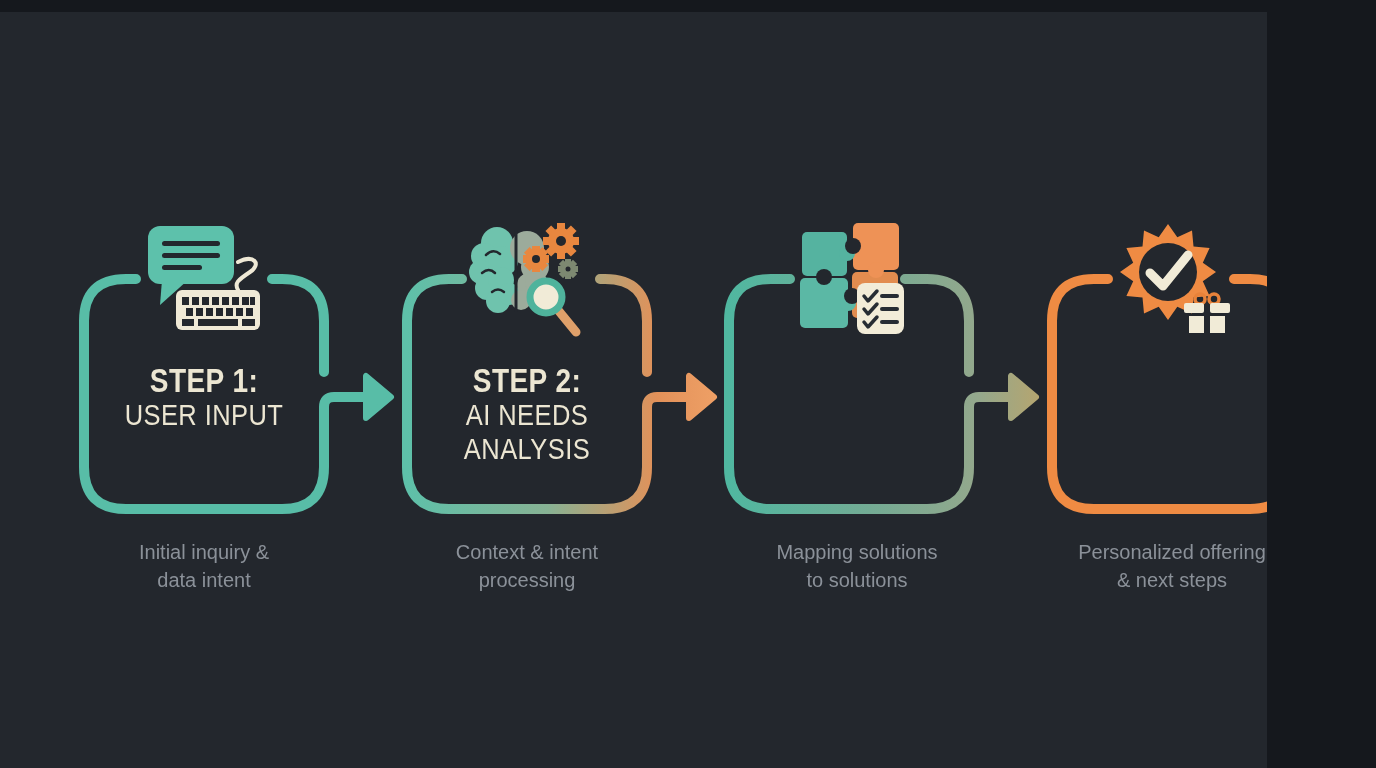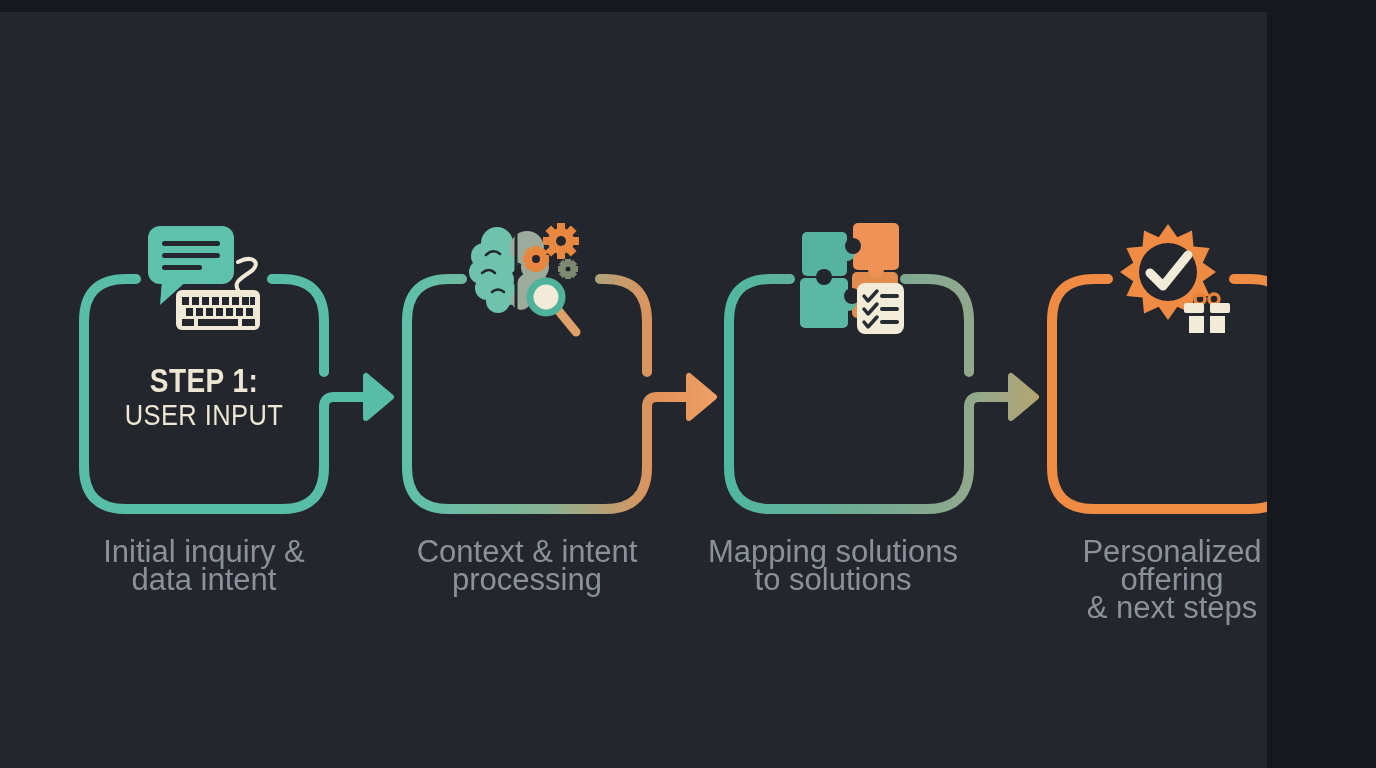--- a/index.html
+++ b/index.html
@@ -21,21 +21,21 @@
     letter-spacing:.5px;transform:scaleX(.85);white-space:nowrap;
   }
   .step-line{
     display:block;font-size:30px;font-weight:500;line-height:34px;
     letter-spacing:.5px;transform:scaleX(.85);white-space:nowrap;
   }
   .step-line.tight{font-size:26px;}
   .caption{
     position:absolute;top:526px;width:260px;
     text-align:center;color:#8b9199;
-    font-size:31px;line-height:28px;font-weight:400;
+    font-size:20px;line-height:28px;font-weight:400;
   }
 </style>
 </head>
 <body>
 
 <div class="canvas">
 
   <svg class="flow-svg" width="1376" height="768" viewBox="0 0 1376 768">
     <defs>
       <linearGradient id="grad2" gradientUnits="userSpaceOnUse" x1="407" y1="0" x2="719" y2="0">
@@ -221,26 +221,31 @@
 
   <div class="title-block" style="left:84px">
     <span class="step-label">STEP 1:</span>
     <span class="step-line">USER INPUT</span>
   </div>
   <div class="caption" style="left:74px">
     <div>Initial inquiry &amp;</div>
     <div>data intent</div>
   </div>
 
+  <div class="title-block" style="left:407px">
+    <span class="step-label">STEP 2:</span>
+    <span class="step-line">AI NEEDS</span>
+    <span class="step-line">ANALYSIS</span>
+  </div>
   <div class="caption" style="left:397px">
     <div>Context &amp; intent</div>
     <div>processing</div>
   </div>
 
-  <div class="caption" style="left:703px">
+  <div class="caption" style="left:727px">
     <div>Mapping solutions</div>
     <div>to solutions</div>
   </div>
 
   <div class="caption" style="left:1042px">
     <div>Personalized offering</div>
     <div>&amp; next steps</div>
   </div>
 
 </div>

